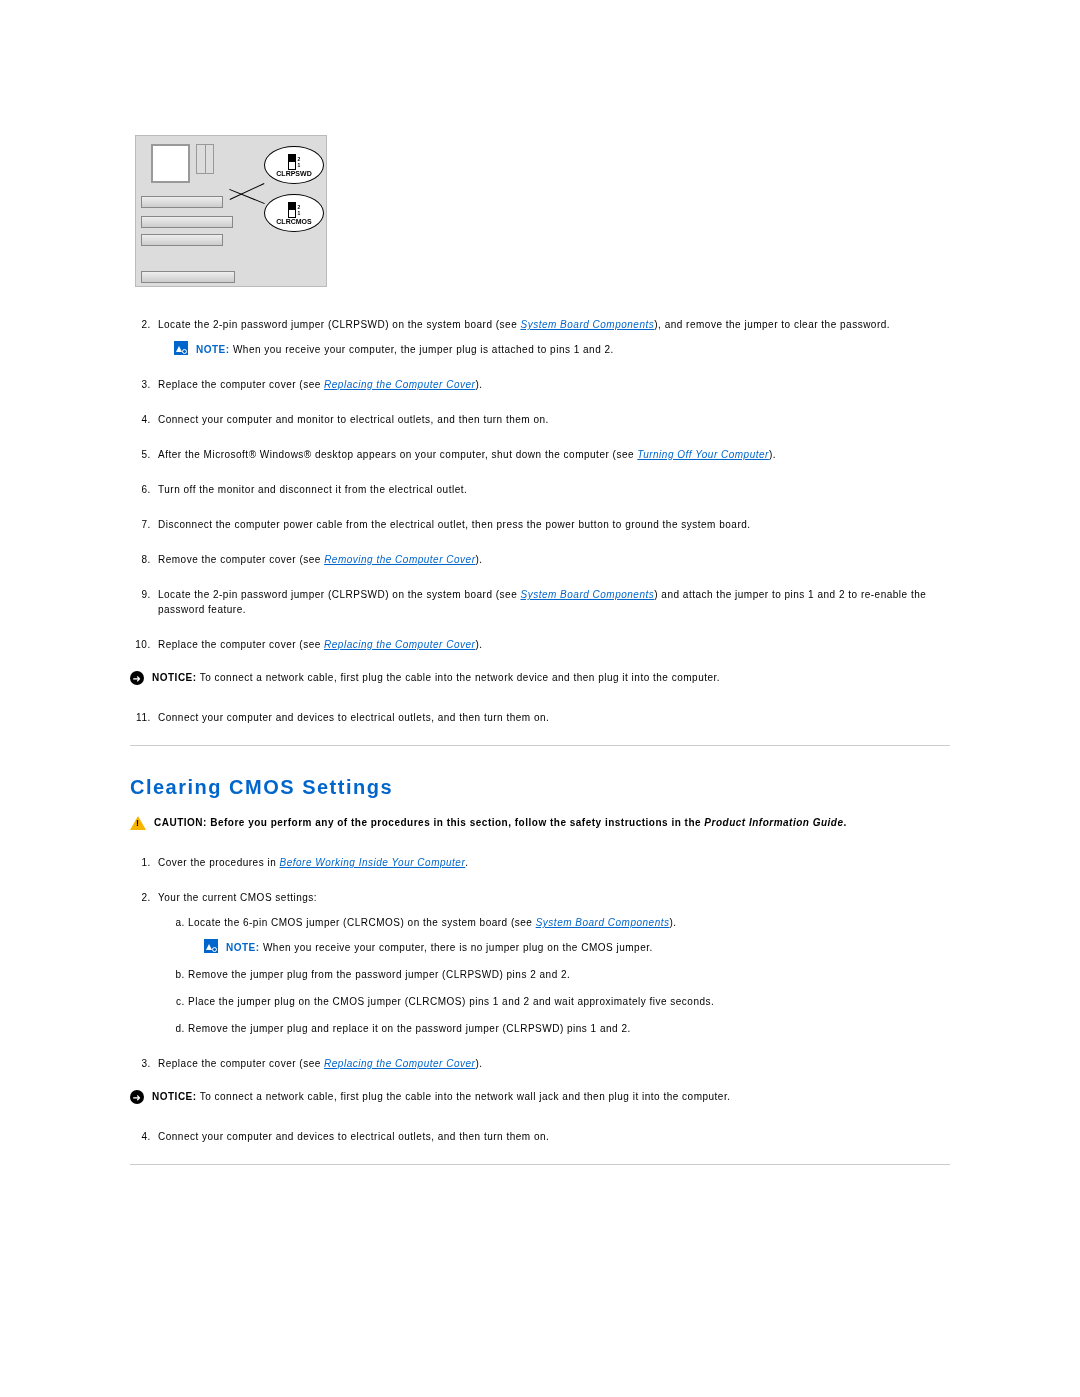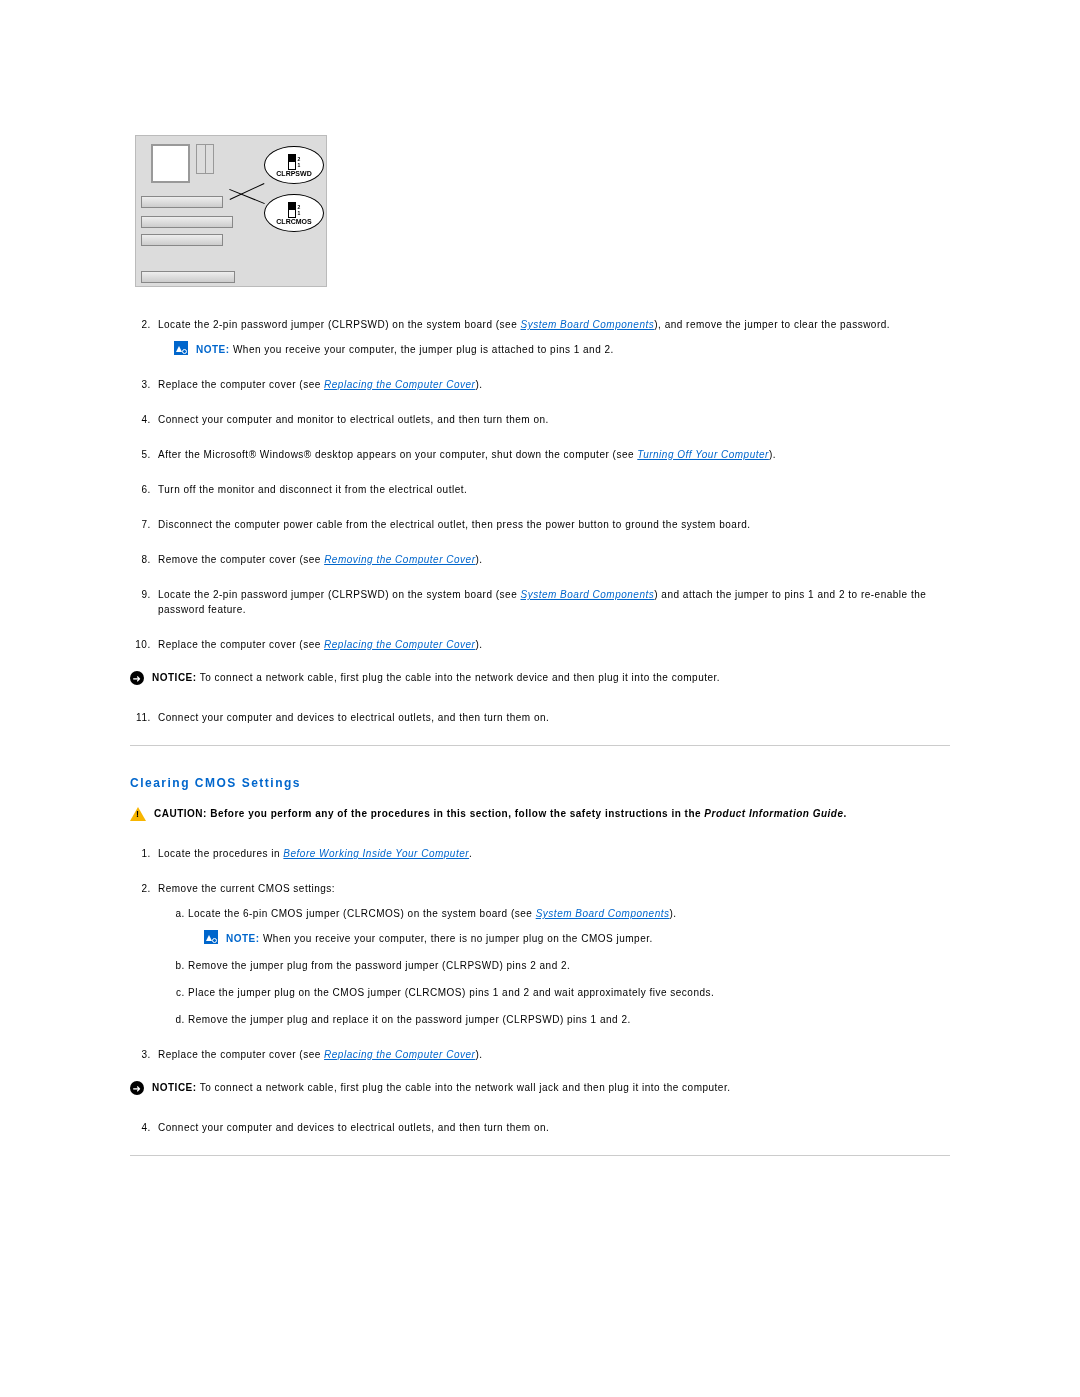--- a/index.html
+++ b/index.html
@@ -158,21 +158,21 @@
     border-right: 8px solid transparent;
     border-bottom: 14px solid #f7b500;
     position: relative;
     top:-1px;
   }
   .icon-caution::after{
     content:'!'; position:absolute; left:-2px; top:2px; font-size:9px; font-weight:bold; color:#000;
   }
   .heading {
     color: #0066cc;
-    font-size: 12px;
+    font-size: 20px;
     font-weight: bold;
     letter-spacing: 1.5px;
     margin: 30px 0 18px 0;
     display:block;
   }
   hr.sep {
     border: none;
     border-top: 1px solid #ccc;
     margin: 4px 0 16px 0;
   }
@@ -263,24 +263,24 @@
 
   <div class="note-block-standalone">
     <div class="icon-caution"></div>
     <div>
       <span class="caution-label">CAUTION: </span><b><span>Before you perform any of the procedures in this section, follow the safety instructions in the </span><span class="italic">Product Information Guide</span><span>.</span></b>
     </div>
   </div>
 
   <ol class="main-list" start="1">
     <li>
-      <span>Locate the procedures in </span><a href="#" class="doc-link">Before Working Inside Your Computer</a><span>.</span>
-    </li>
-    <li>
-      <span>Remove the current CMOS settings:</span>
+      <span>Cover the procedures in </span><a href="#" class="doc-link">Before Working Inside Your Computer</a><span>.</span>
+    </li>
+    <li>
+      <span>Your the current CMOS settings:</span>
       <ol class="alpha-list">
         <li>
           <span>Locate the 6-pin CMOS jumper (CLRCMOS) on the system board (see </span><a href="#" class="doc-link">System Board Components</a><span>).</span>
           <div class="note-block">
             <div class="icon-box icon-note"></div>
             <div><span class="note-label">NOTE:</span><span> When you receive your computer, there is no jumper plug on the CMOS jumper.</span></div>
           </div>
         </li>
         <li>Remove the jumper plug from the password jumper (CLRPSWD) pins 2 and 2.</li>
         <li>Place the jumper plug on the CMOS jumper (CLRCMOS) pins 1 and 2 and wait approximately five seconds.</li>

